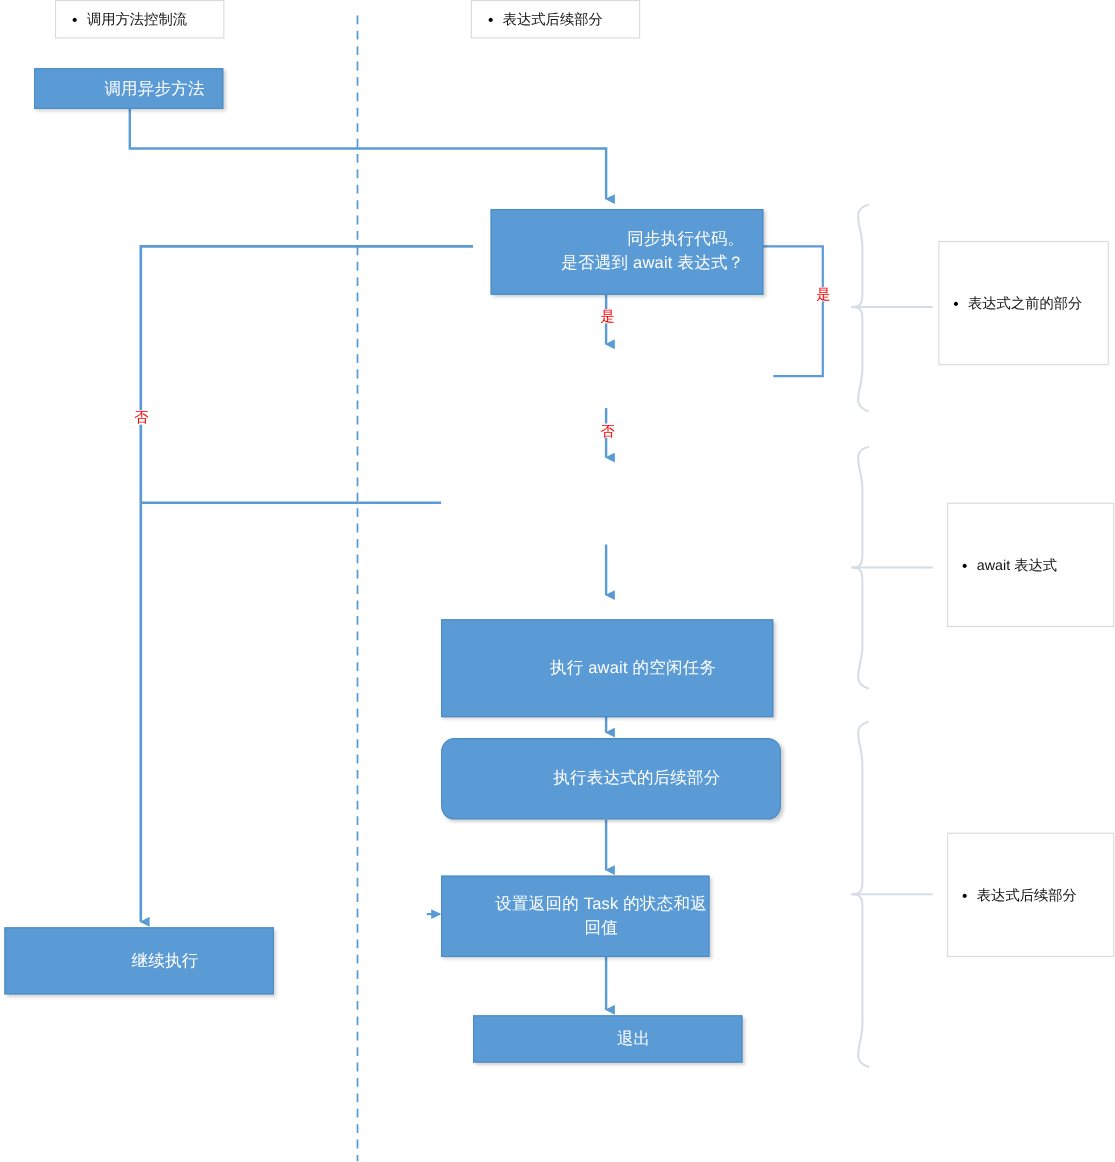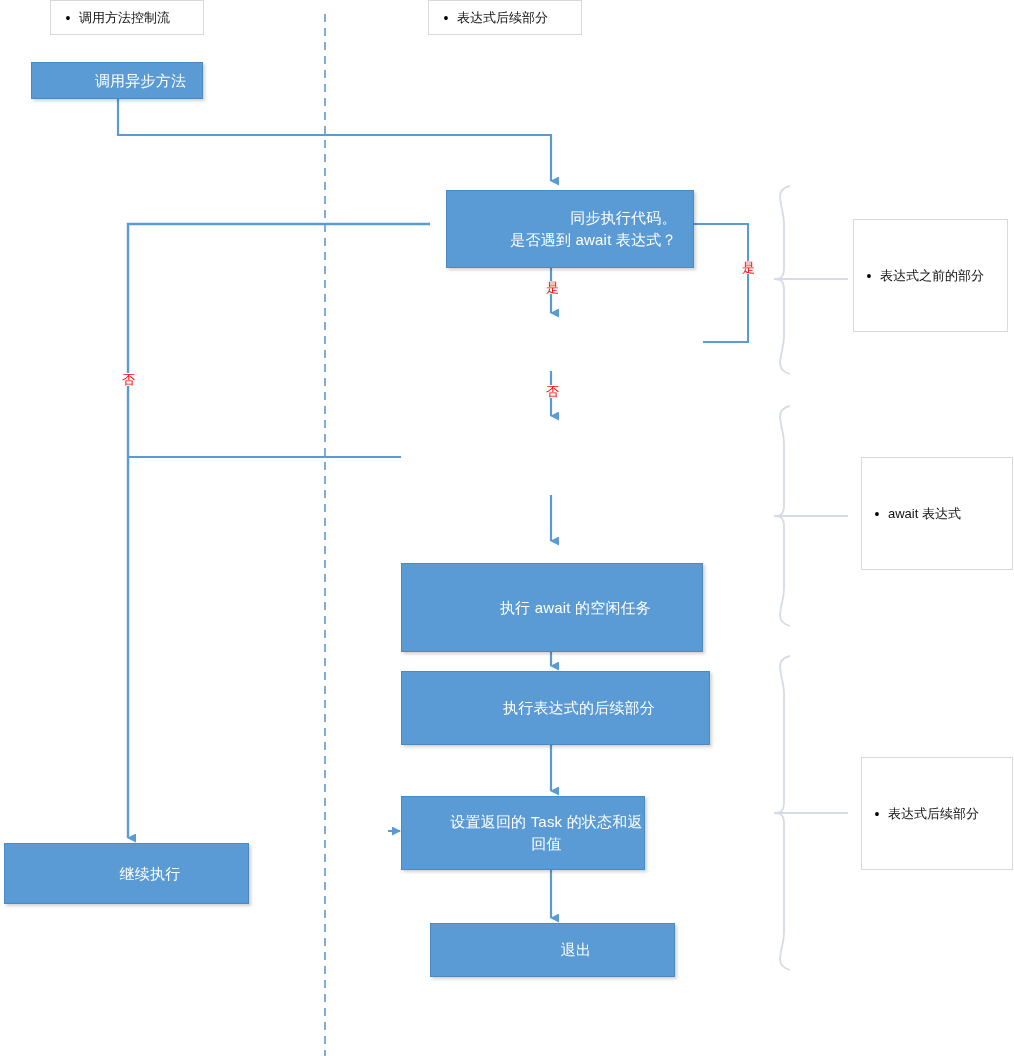--- a/index.html
+++ b/index.html
@@ -153,25 +153,25 @@
 
   <div class="pbox" style="left:31px; top:62px; width:172px; height:37px;">调用异步方法</div>
 
   <div class="pbox" style="left:446px; top:190px; width:248px; height:78px;text-align:right;">同步执行代码。
 是否遇到 await 表达式？</div>
 
 
 
   <div class="pbox" style="left:401px; top:546px; width:302px; height:89px;margin-top:17px;">执行 await 的空闲任务</div>
 
-  <div class="pbox" style="left:401px; top:671px; width:309px; height:74px;">执行表达式的后续部分</div>
+  <div class="pbox" style="left:401px; top:671px; width:309px; height:74px;border-radius:12px;">执行表达式的后续部分</div>
 
   <div class="pbox" style="left:401px; top:796px; width:244px; height:74px;">设置返回的 Task 的状态和返回值</div>
 
-  <div class="pbox" style="left:430px; top:923px; width:245px; height:54px;">退出</div>
+  <div class="pbox" style="left:430px; top:923px; width:245px; height:43px;">退出</div>
 
   <div class="pbox" style="left:4px; top:843px; width:245px; height:61px;text-align:center;">继续执行</div>
 
   <div class="elabel" style="left:545px; top:281px;">是</div>
 
   <div class="elabel" style="left:741px; top:261px;">是</div>
 
   <div class="elabel" style="left:545px; top:385px;">否</div>
 
   <div class="elabel" style="left:121px; top:373px;">否</div>

